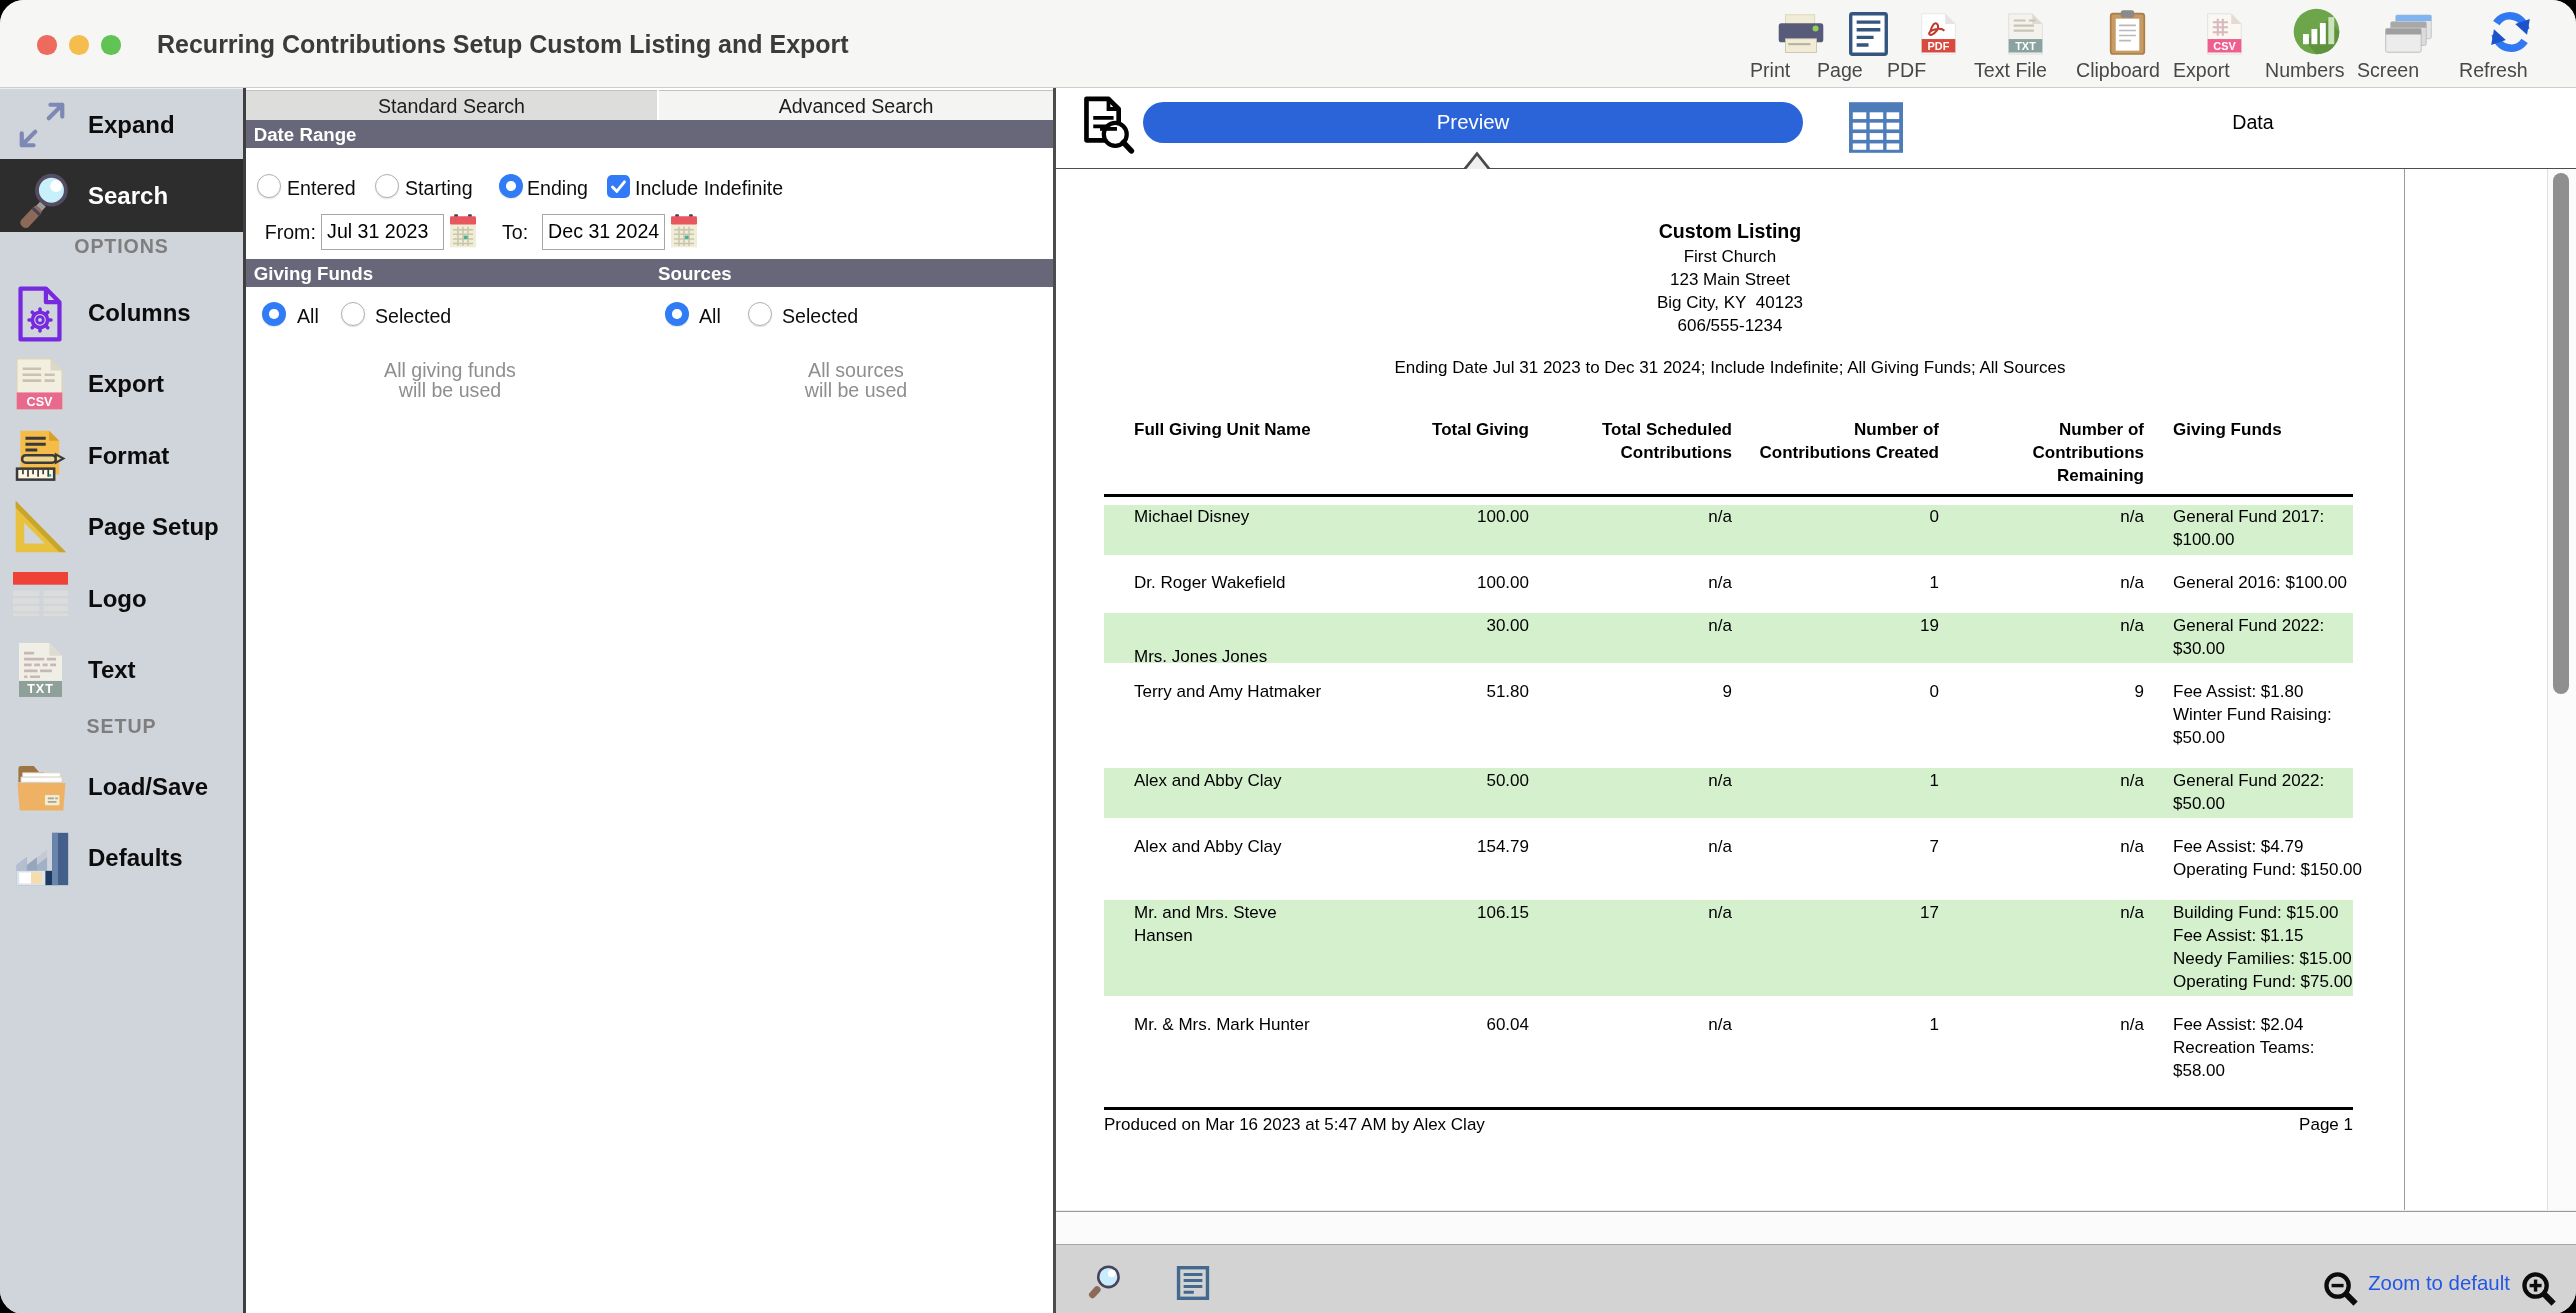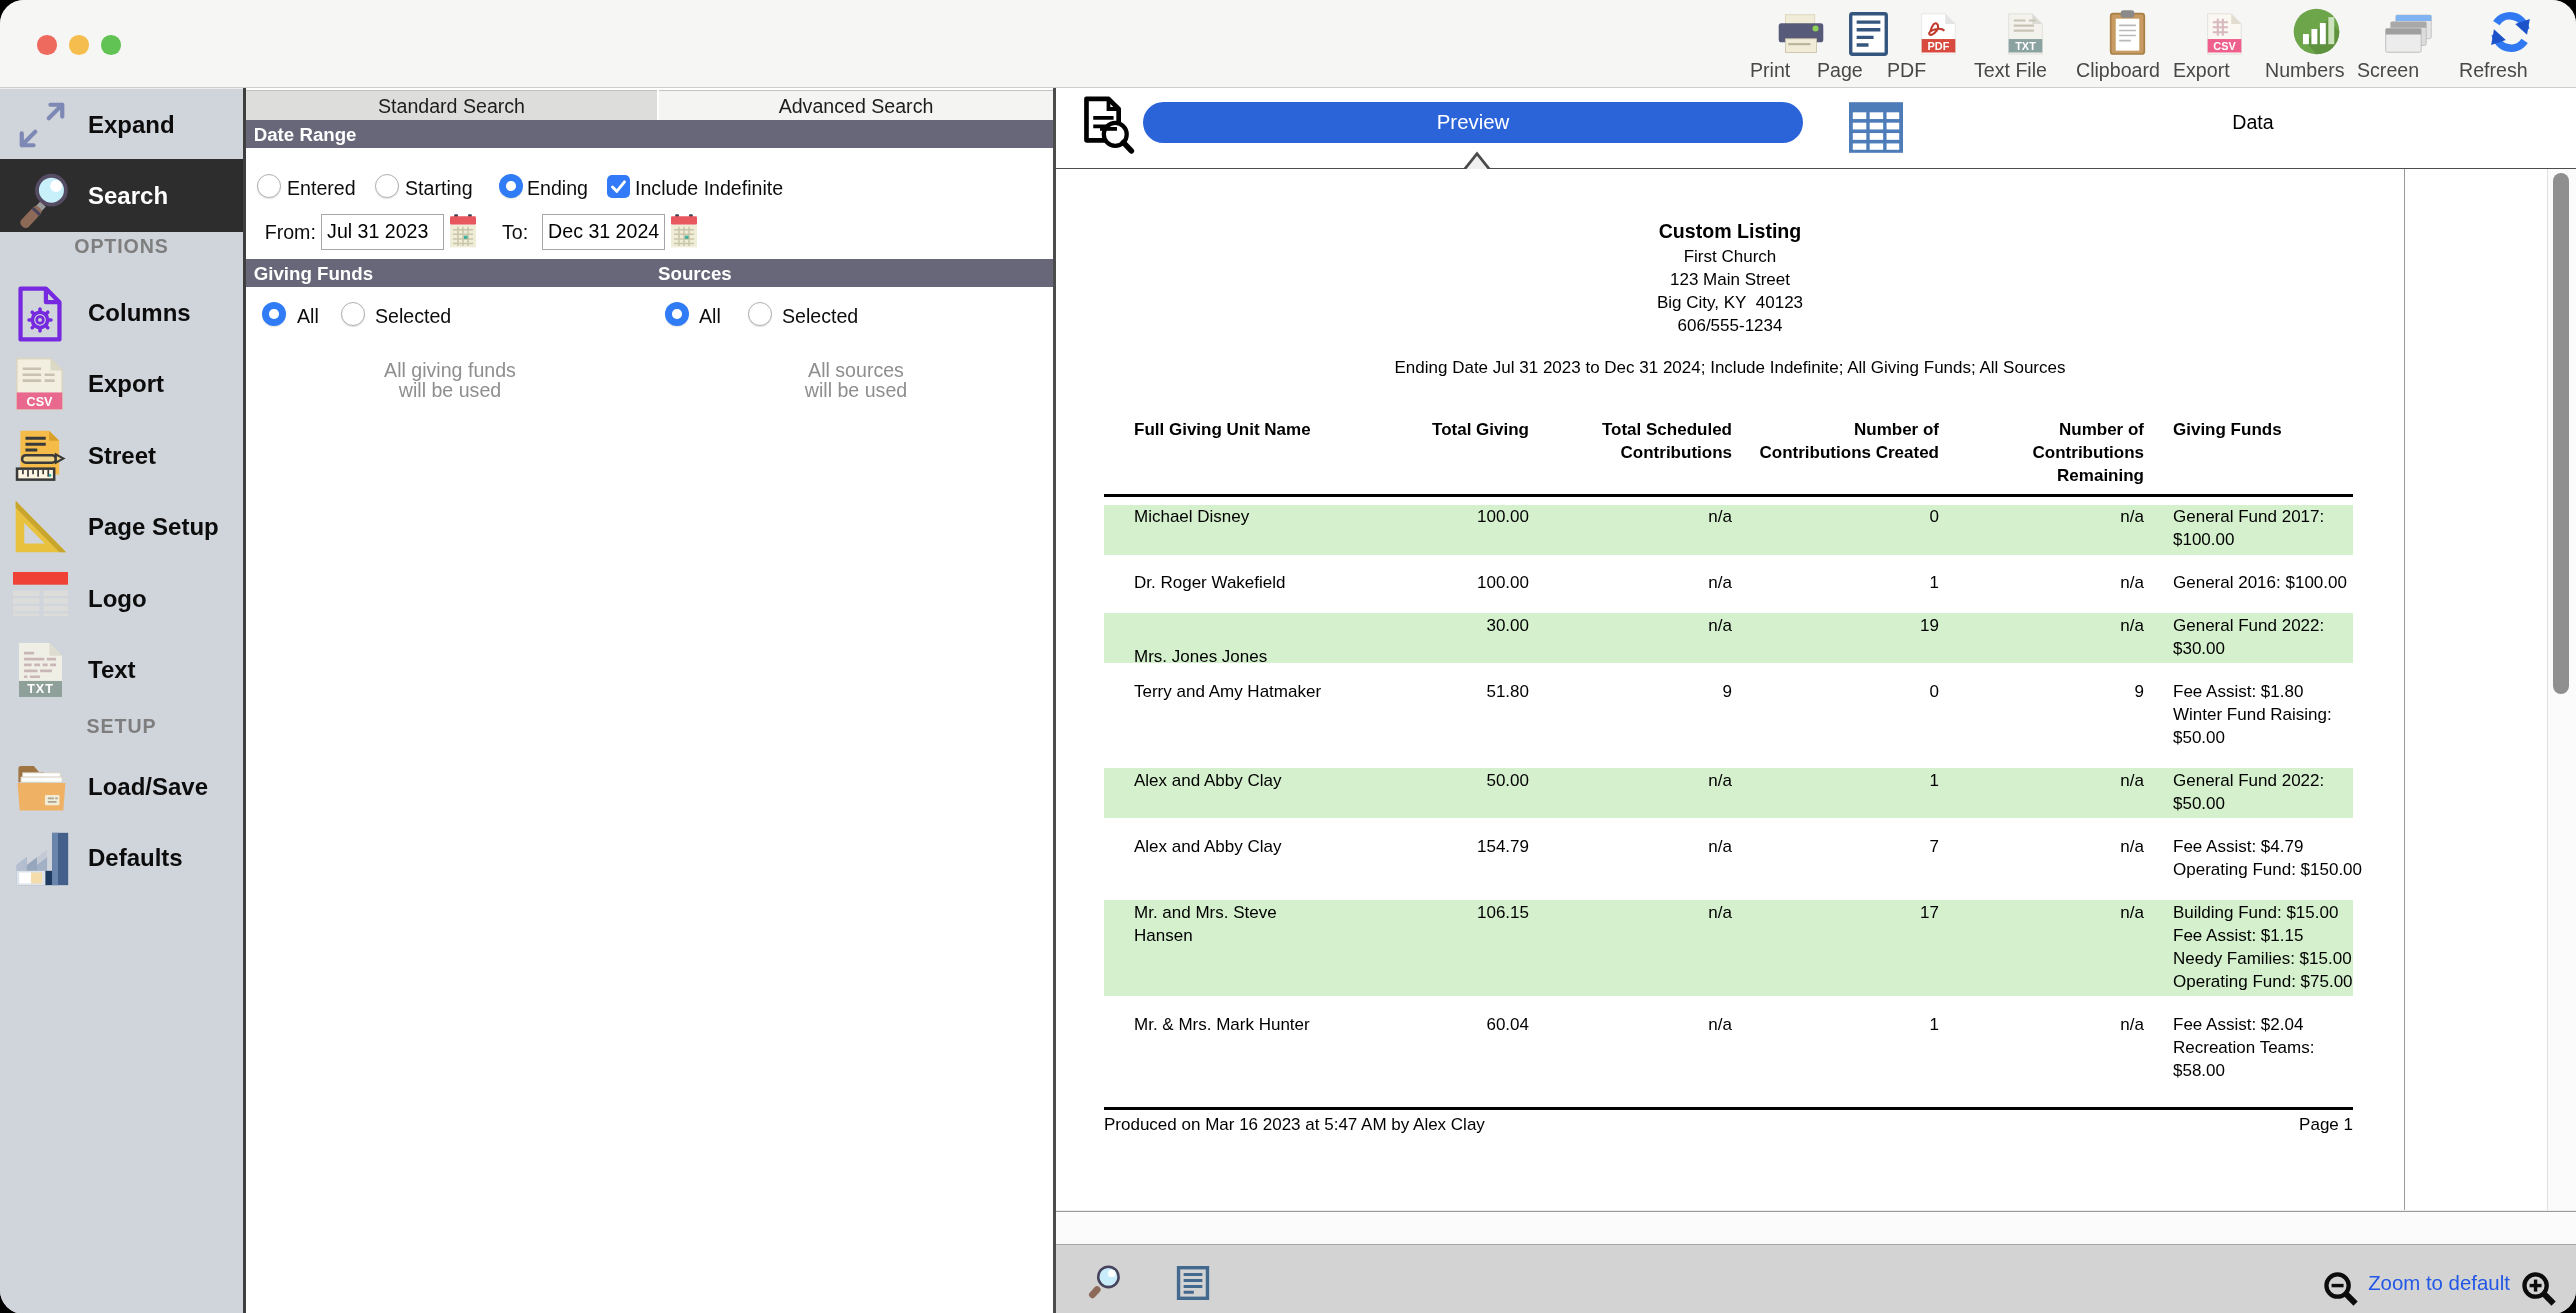--- a/index.html
+++ b/index.html
@@ -67,20 +67,21 @@
 .cell.r { text-align:right; }
 </style>
 </head>
 <body>
 <div id="win">
 
   <div id="titlebar">
     <div class="tl" style="left:37px; background:#ee6a5f;"></div>
     <div class="tl" style="left:69px; background:#f5bd4e;"></div>
     <div class="tl" style="left:101px; background:#61c354;"></div>
+    <div id="title">Recurring Contributions Setup Custom Listing and Export</div>
 
     <div class="titem" style="left:1750px;">
         <div class="ico">
           <svg width="48" height="43" viewBox="0 0 56 50">
         <rect x="10" y="2" width="34" height="18" fill="#f1ecd7" stroke="#d8d2b8" stroke-width="1"></rect>
         <rect x="2" y="12" width="52" height="22" rx="3" fill="#585a7a"></rect>
         <circle cx="45" cy="18" r="3.5" fill="#8fd158"></circle>
         <rect x="10" y="30" width="36" height="16" fill="#f1ecd7" stroke="#c9c3a8" stroke-width="1"></rect>
         <rect x="13" y="35" width="26" height="2.5" fill="#b9b39a"></rect>
       </svg>
@@ -245,21 +246,21 @@
               <path d="M12 11 h24 M12 18 h24 M12 25 h14"></path>
             </g>
         <rect x="8" y="31" width="40" height="9" rx="4.5" fill="#f0d387" stroke="#3a3a3a" stroke-width="3"></rect>
         <path d="M48 30 l9 5 -9 5 z" fill="#f0d387" stroke="#3a3a3a" stroke-width="2.5"></path>
         <rect x="2" y="47" width="44" height="13" fill="#fdf6e3" stroke="#3a3a3a" stroke-width="3"></rect>
         <g stroke="#3a3a3a" stroke-width="2">
               <path d="M9 48.5 v5 M15 48.5 v8 M21 48.5 v5 M27 48.5 v8 M33 48.5 v5 M39 48.5 v8"></path>
             </g>
         <circle cx="41" cy="55" r="1.6" fill="#2aa89c"></circle>
       </svg></div>
-      <div class="txt">Street</div>
+      <div class="txt">Format</div>
     </div>
     <div class="srow" style="top:402px; height:71px;">
       <div class="ic" style="left:13.6px;"><svg width="53" height="53" viewBox="0 0 62 62">
         <path d="M2 1 L2 61 L61 61 z" fill="#e8c23f"></path>
         <path d="M2 1 L61 61 L53 61 L2 9 z" fill="#bd9c2a" opacity="0.75"></path>
         <path d="M12 27 L12 51 L36 51 z" fill="#d0d4db"></path>
       </svg></div>
       <div class="txt">Page Setup</div>
     </div>
     <div class="srow" style="top:474px; height:71px;">

